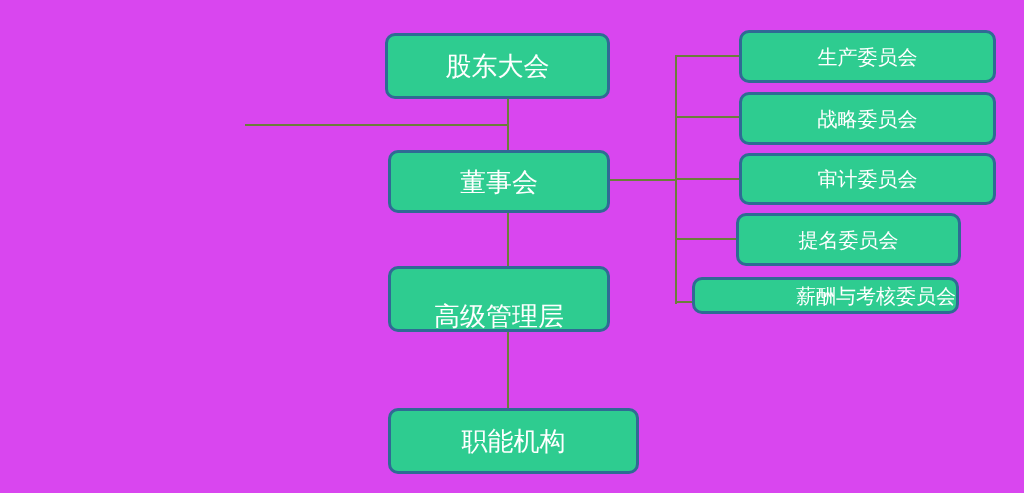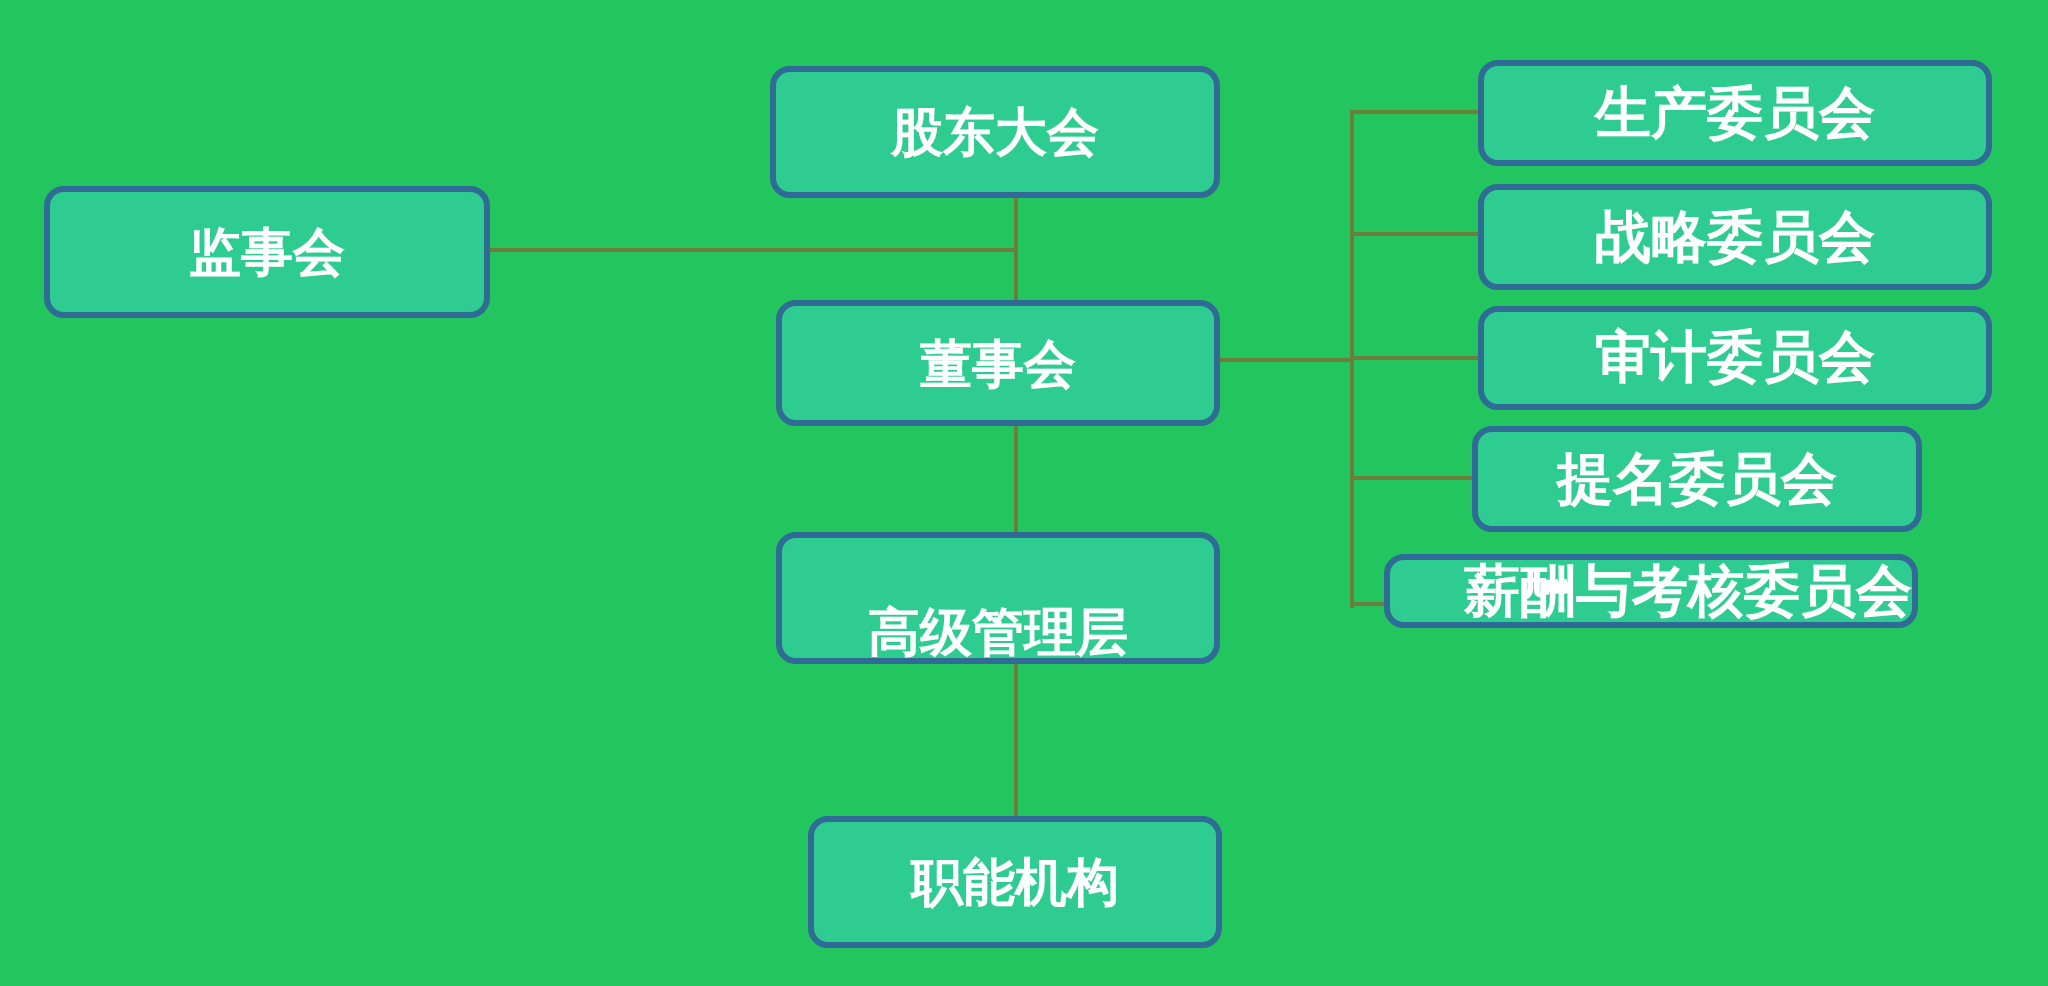--- a/index.html
+++ b/index.html
@@ -5,40 +5,39 @@
   html, body {
     margin: 0;
     padding: 0;
     background: #ffffff;
     font-family: "Liberation Sans", "DejaVu Sans", sans-serif;
   }
   .canvas {
     position: relative;
     width: 1024px;
     height: 493px;
-    background: #22c55e;
+    background: #d946ef;
     overflow: hidden;
-    font-weight: bold;
   }
   .node {
     position: absolute;
     box-sizing: border-box;
     background: #2ecc90;
     border: 3px solid #2f6b94;
     border-radius: 10px;
     display: flex;
     align-items: center;
     justify-content: center;
     color: #ffffff;
     font-size: 26px;
     line-height: 1;
     white-space: nowrap;
     cursor: default;
   }
-  .node.small { font-size: 28px; }
+  .node.small { font-size: 20px; }
   .line {
     position: absolute;
     background: #6b7f3a;
   }
   .line.h { height: 2px; }
   .line.v { width: 2px; }
 </style>
 </head>
 <body>
 
@@ -53,33 +52,30 @@
   <div class="line h" style="left:676px; top:55px;  width:64px;"></div>
   <div class="line h" style="left:676px; top:116px; width:64px;"></div>
   <div class="line h" style="left:676px; top:178px; width:64px;"></div>
   <div class="line h" style="left:676px; top:238px; width:61px;"></div>
   <div class="line h" style="left:676px; top:301px; width:61px;"></div>
 
   <div class="node" style="left:385px; top:33px;  width:225px; height:66px;">
     <span>股东大会</span>
   </div>
 
-  <div class="node" style="left:22px;  top:93px;  width:223px; height:66px;">
-    <span>监事会</span>
-  </div>
 
   <div class="node" style="left:388px; top:150px; width:222px; height:63px;justify-content:center;">
     <span>董事会</span>
   </div>
 
   <div class="node" style="left:388px; top:266px; width:222px; height:66px;align-items:flex-end;">
     <span>高级管理层</span>
   </div>
 
-  <div class="node" style="left:388px; top:408px; width:207px; height:66px;margin-left:16px;">
+  <div class="node" style="left:388px; top:408px; width:251px; height:66px;">
     <span>职能机构</span>
   </div>
 
   <div class="node small" style="left:739px; top:30px;  width:257px; height:53px;">
     <span>生产委员会</span>
   </div>
 
   <div class="node small" style="left:739px; top:92px;  width:257px; height:53px;">
     <span>战略委员会</span>
   </div>

